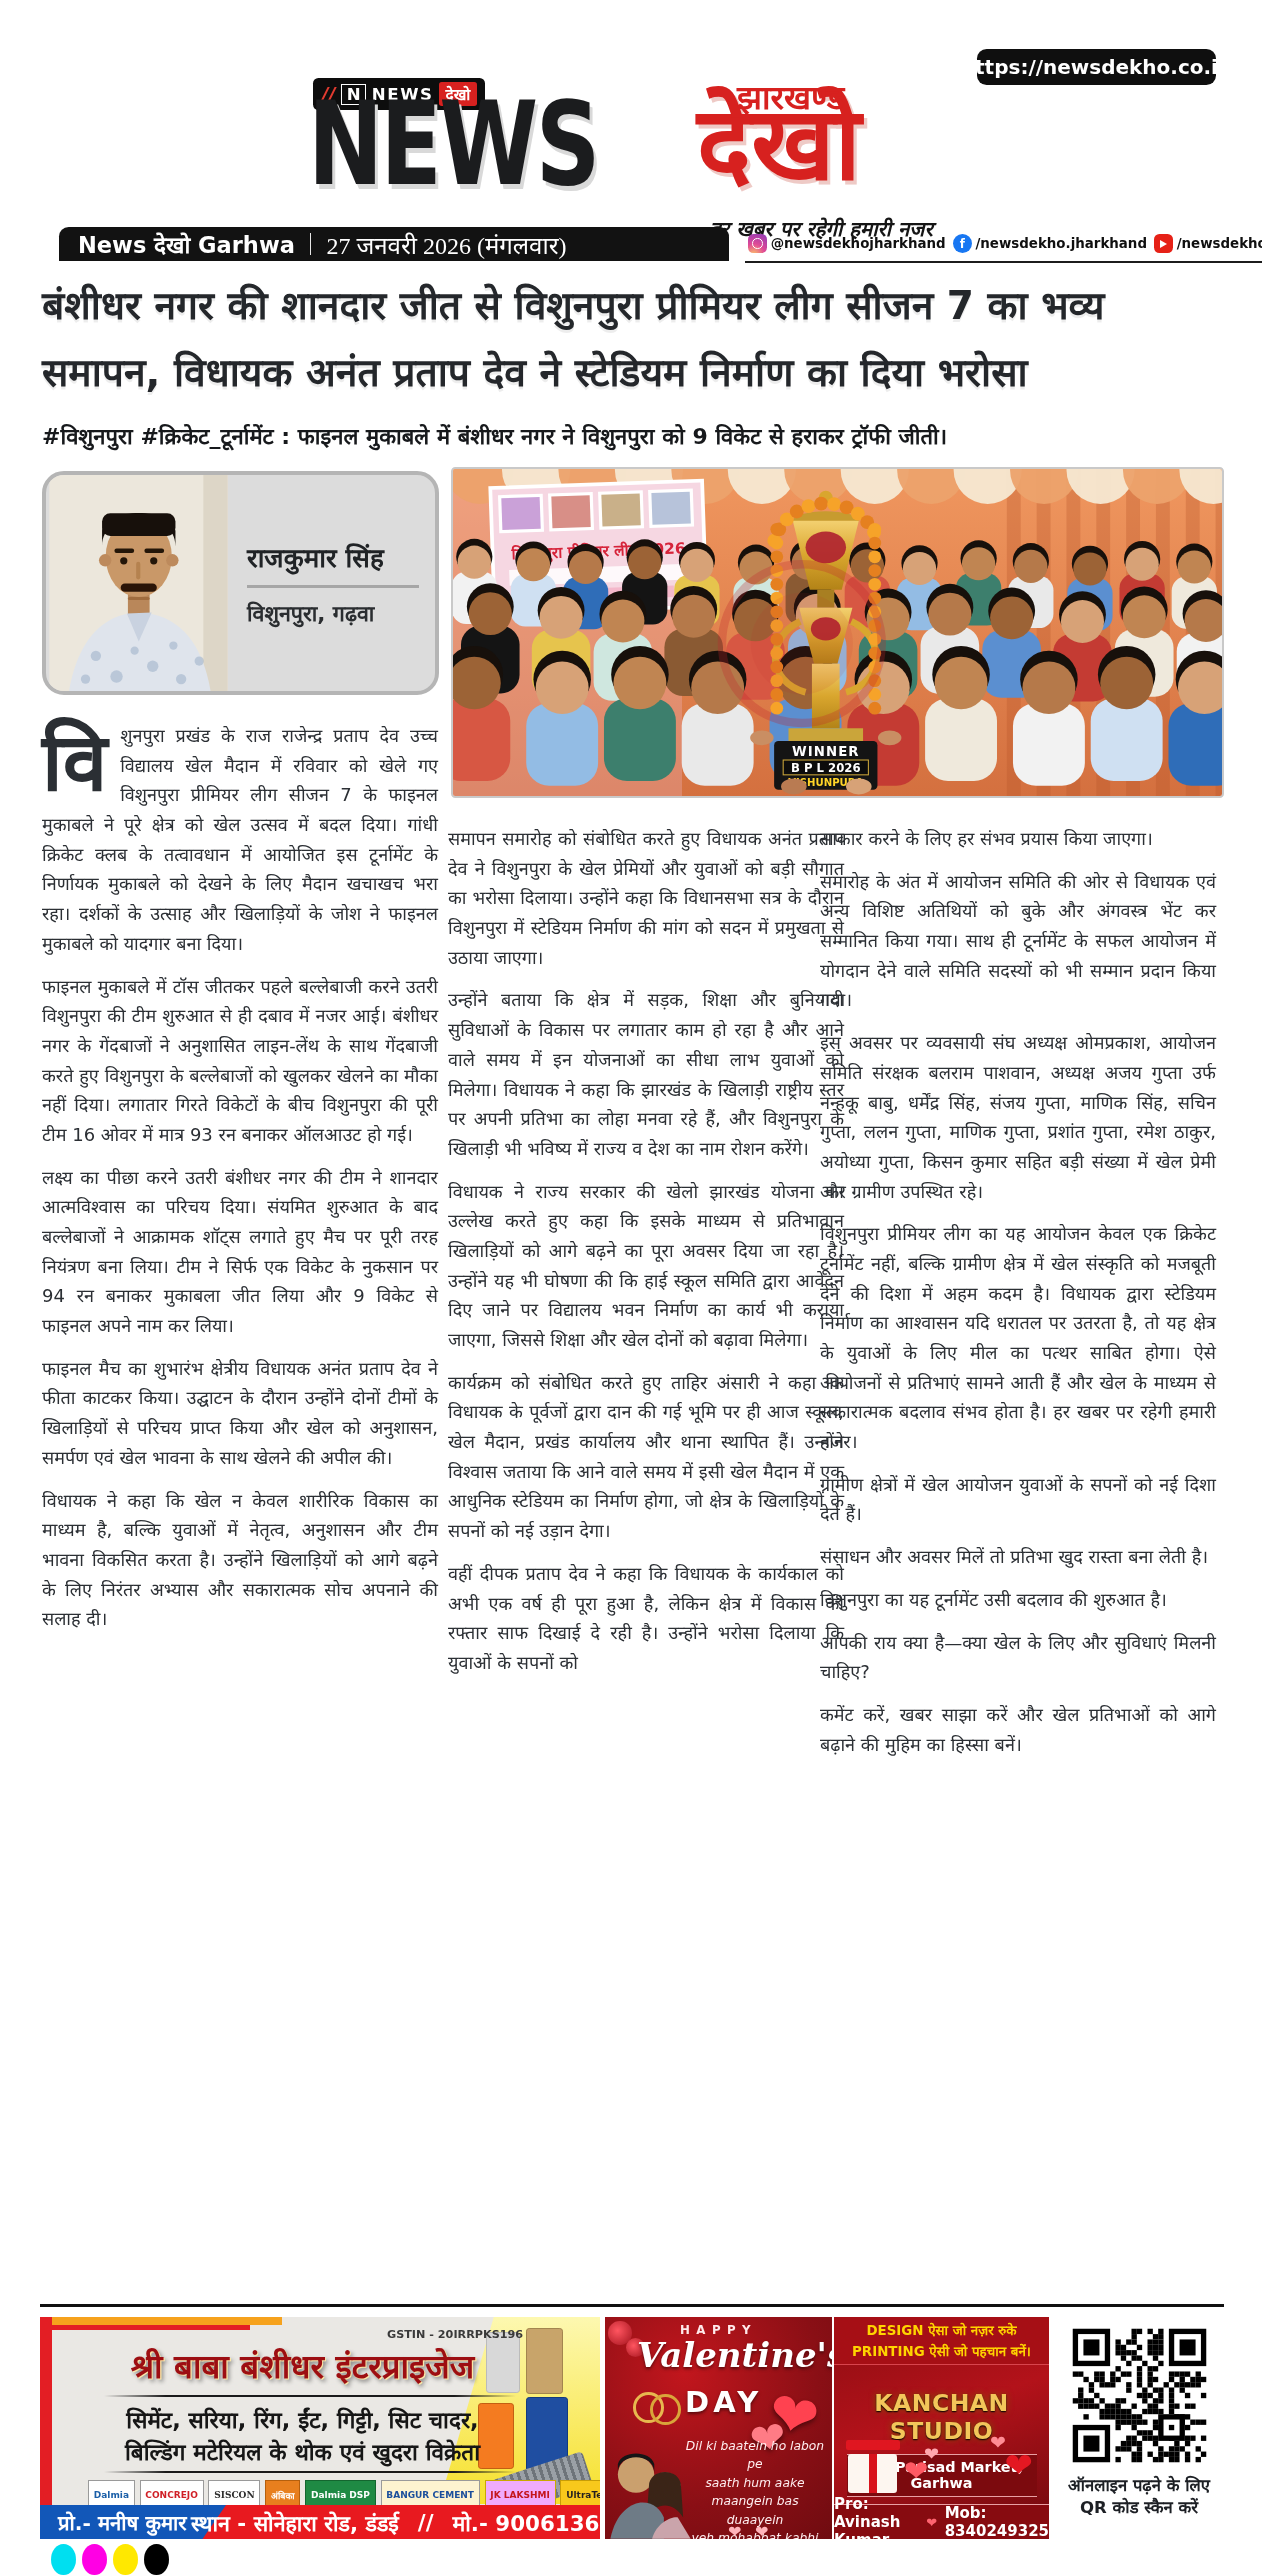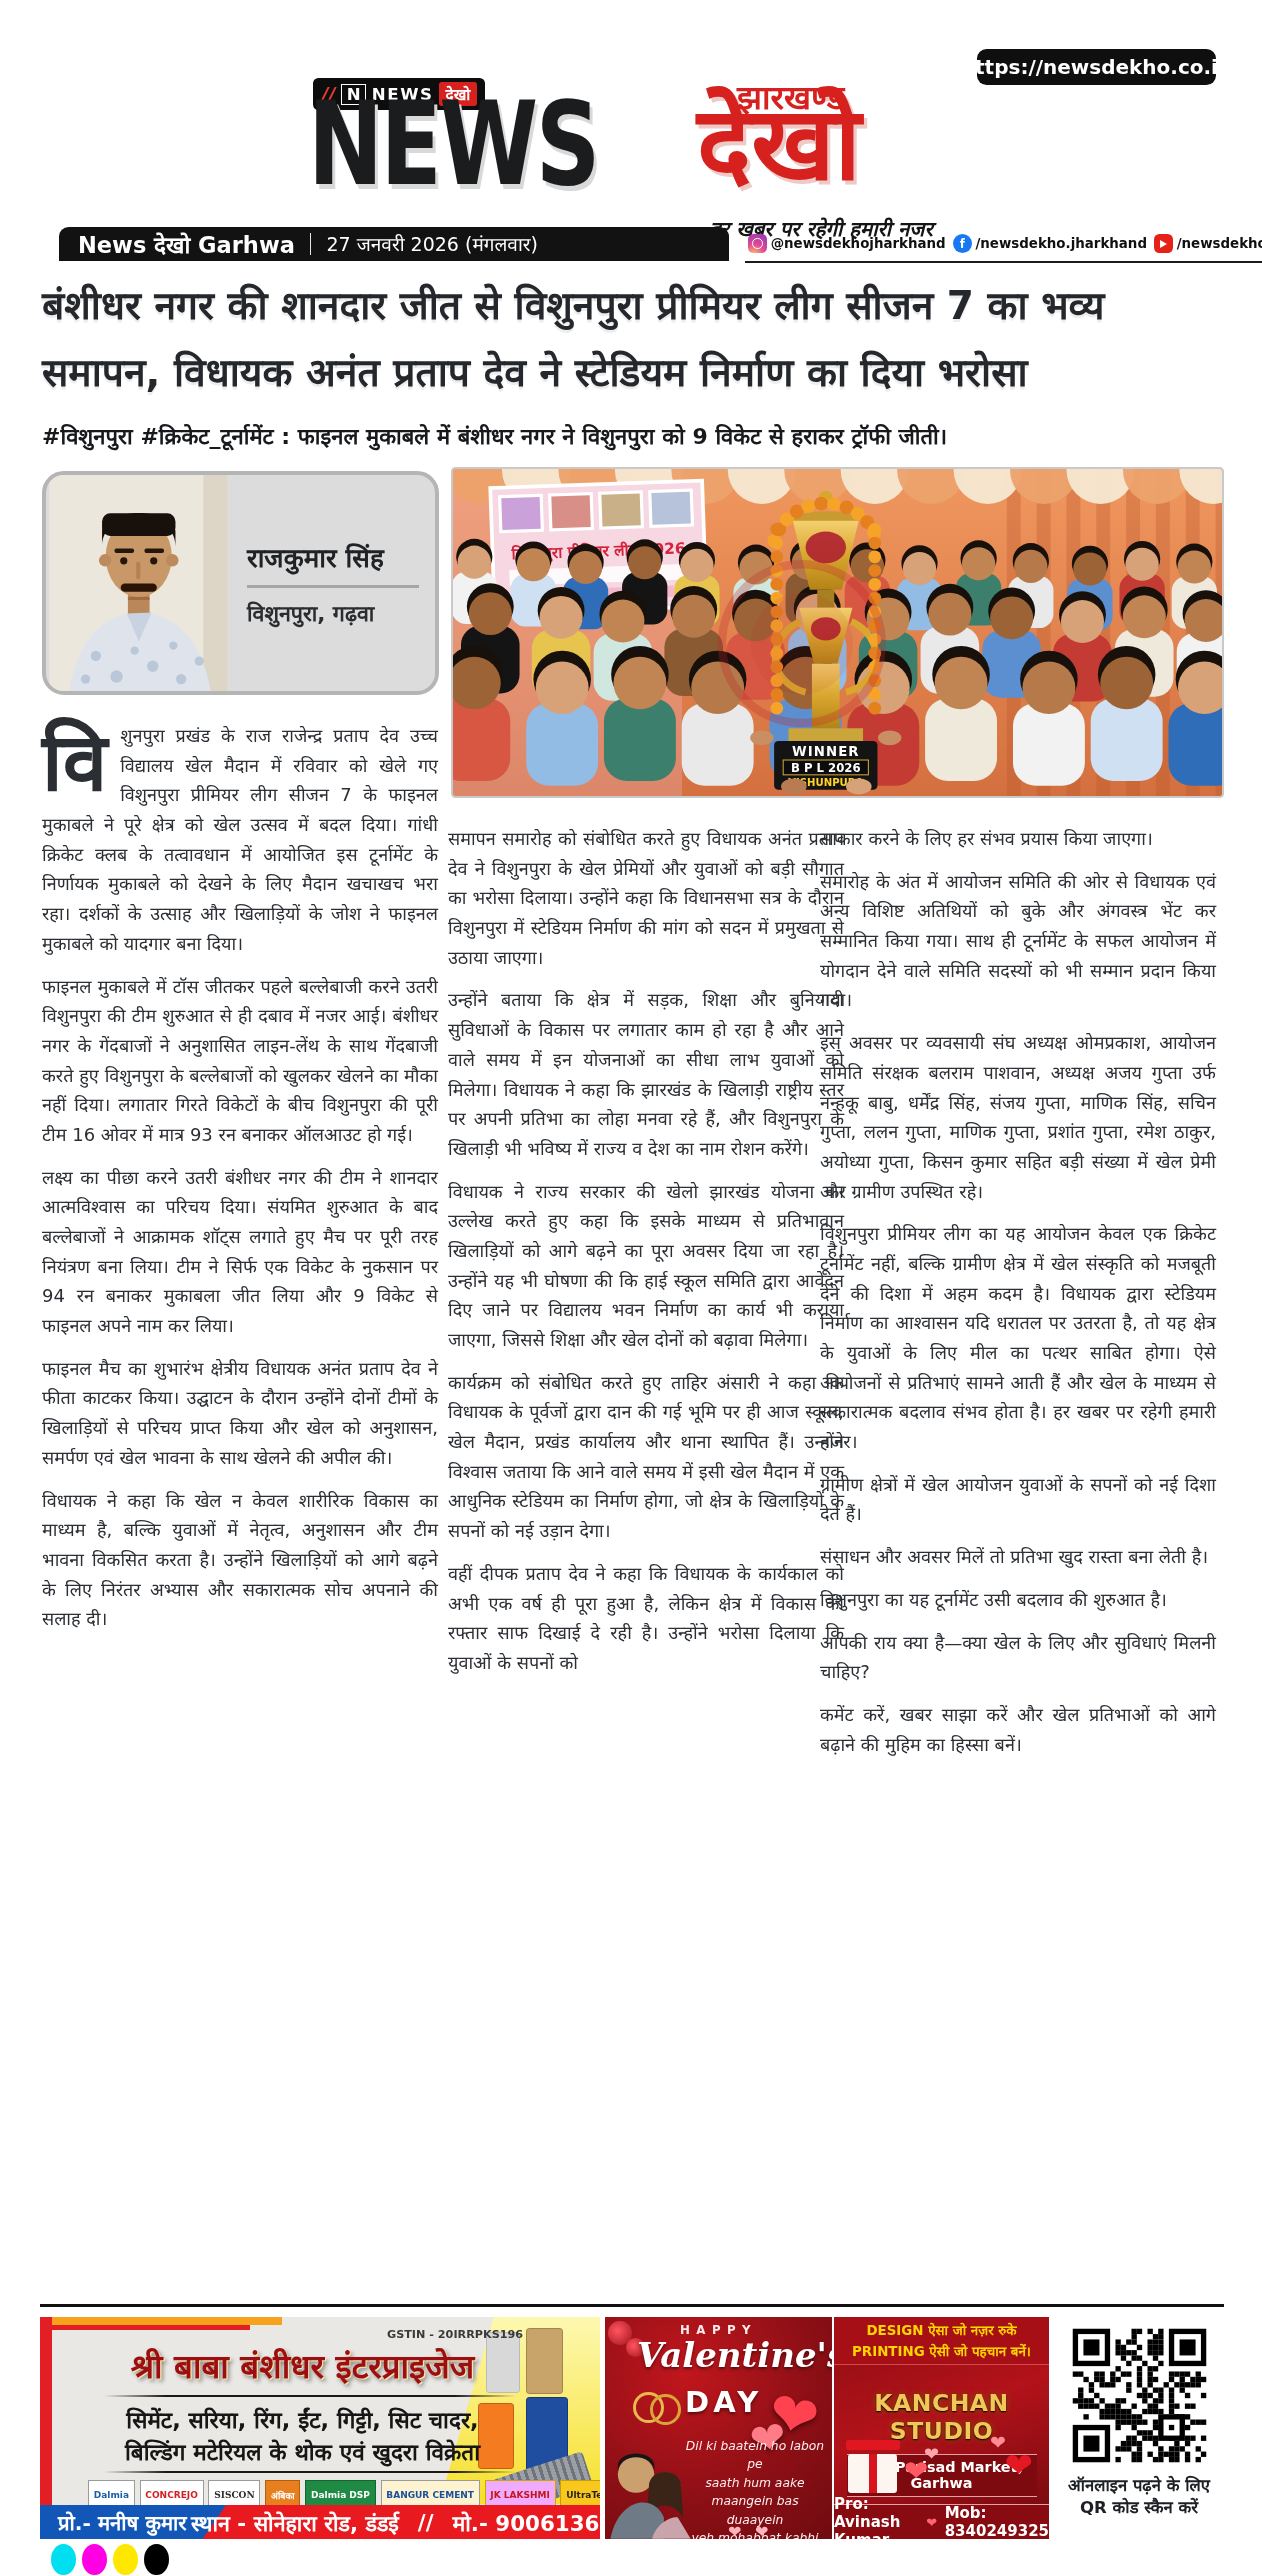--- a/index.html
+++ b/index.html
@@ -21,21 +21,21 @@
   .big-dekho{position:absolute;top:80px;left:697px;font-size:102px;font-weight:700;color:#d7211f;
              line-height:1.25;text-shadow:3.2px 4.3px 0 #eecac6;}
   .state{position:absolute;top:74px;left:737px;font-size:33px;font-weight:700;color:#d7211f;}
   .brand-tagline{position:absolute;top:214px;left:710px;font-size:20.3px;font-weight:700;
                  font-style:italic;color:#151515;}
   .edition-bar{position:absolute;top:227px;left:59px;width:670px;height:34px;background:#121212;
                border-radius:9.6px 9.6px 0 0;display:flex;align-items:center;color:#fff;
                padding:0 19px;gap:15px;box-sizing:border-box;}
   .ed-name{font-size:22.5px;font-weight:700;white-space:nowrap;}
   .ed-div{width:1.6px;height:22.5px;background:#fff;opacity:.9;}
-  .ed-date{font-size:19px;font-weight:500;white-space:nowrap;}
+  .ed-date{font-size:24px;font-weight:500;white-space:nowrap;font-family:Liberation Serif, serif;}
   .socials{position:absolute;top:234px;left:748px;width:509px;display:flex;align-items:center;gap:7px;}
   .social{display:flex;align-items:center;gap:3.7px;font-size:13.4px;font-weight:800;color:#101010;white-space:nowrap;}
   .sicon{width:19px;height:19px;border-radius:50%;display:flex;align-items:center;justify-content:center;
          color:#fff;font-size:11.8px;font-weight:900;flex:0 0 auto;position:relative;}
   .sicon.ig{border-radius:5.4px;background:radial-gradient(circle at 30% 110%,#fdc468,#df4996 45%,#8a3ab9);}
   .sicon.ig::before{content:"";width:8.6px;height:8.6px;border:1.6px solid #fff;border-radius:50%;}
   .sicon.fb{background:#1877f2;}
   .sicon.yt{border-radius:5.4px;background:#e62117;}
   .sicon.yt::before{content:"";border-left:7.5px solid #fff;border-top:4.3px solid transparent;border-bottom:4.3px solid transparent;}
   .header-rule{position:absolute;top:261px;left:745px;right:0;height:1.6px;background:#1c1c1c;}

